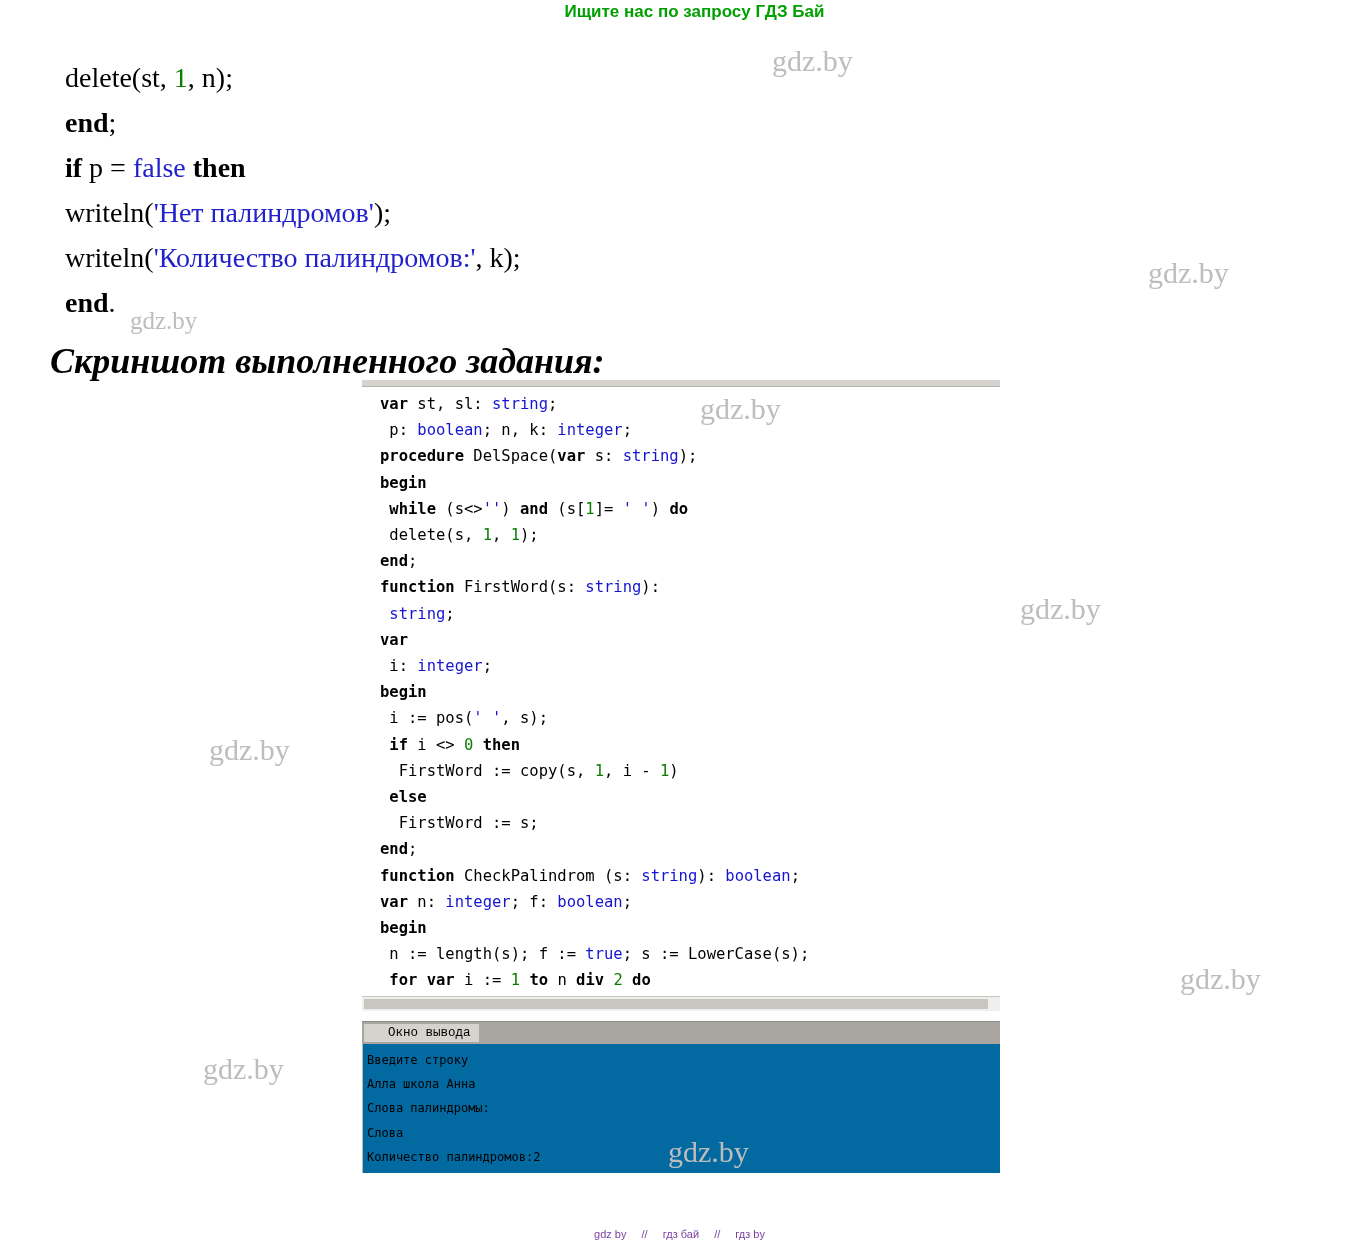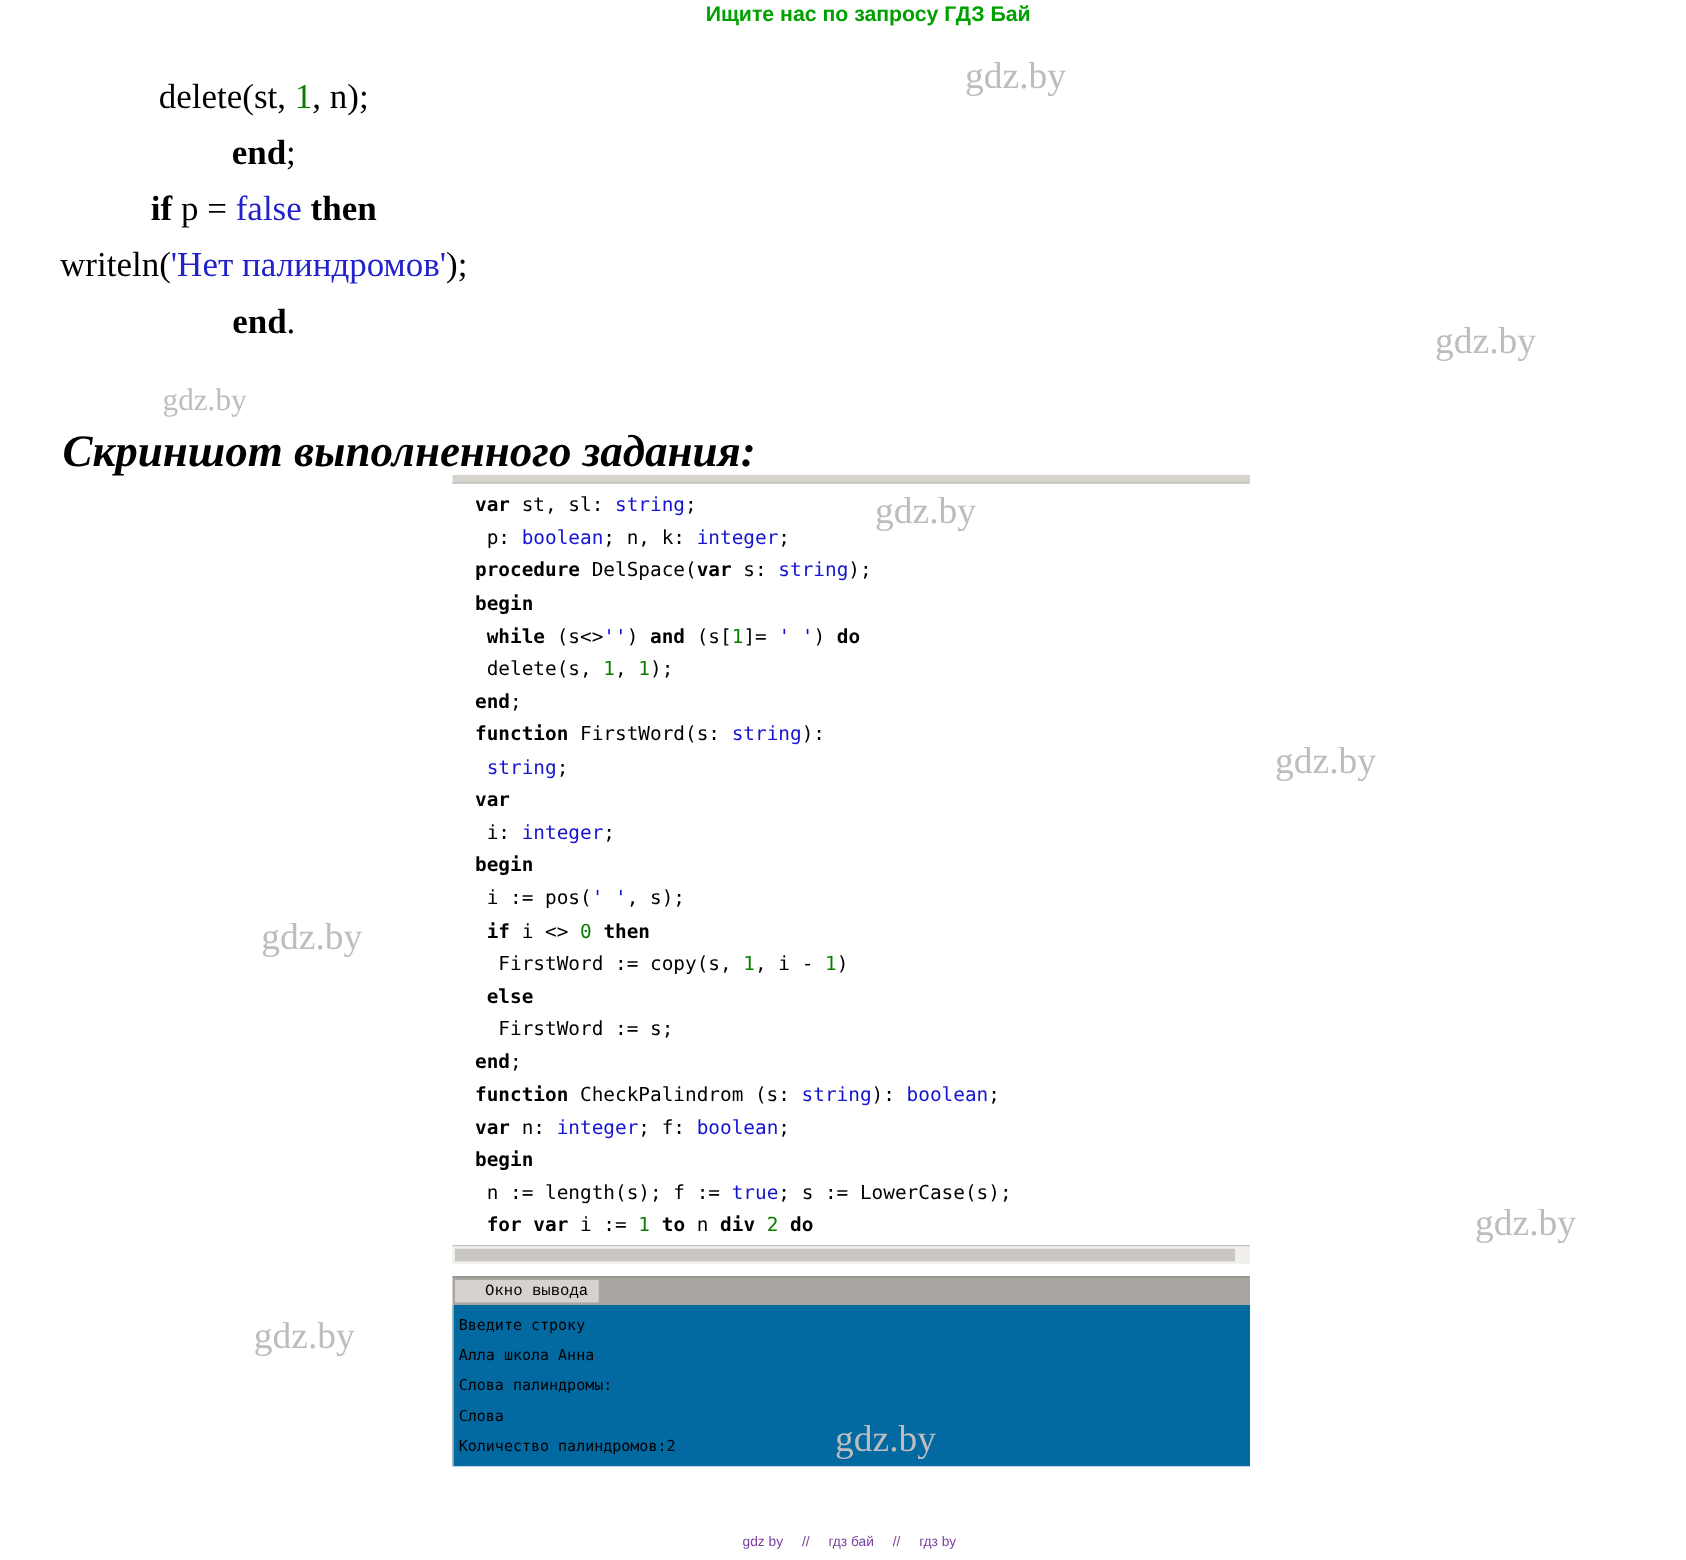--- a/index.html
+++ b/index.html
@@ -25,28 +25,27 @@
     color: #00a000;
     font-family: "Liberation Sans", sans-serif;
     font-size: 17px;
     font-weight: bold;
     margin-left: 20px;
   }
 
   
   .listing {
     position: absolute;
-    left: 48px;
+    left: 65px;
     top: 55px;
     font-family: "Liberation Serif", serif;
     font-size: 28px;
     line-height: 45px;
     color: #000000;
     white-space: nowrap;
-    text-align: center;
   }
   .listing .kw { font-weight: bold; color: #000000; }
   .listing .num { color: #0a7d00; }
   .listing .bool { color: #2222cc; }
   .listing .str { color: #2222cc; }
 
   .title-line {
     position: absolute;
     left: 50px;
     top: 340px;
@@ -163,20 +162,23 @@
     <span>delete(st, </span><span class="num">1</span><span>, n);</span>
   </div>
   <div>
     <span class="kw">end</span><span>;</span>
   </div>
   <div>
     <span class="kw">if</span><span> p = </span><span class="bool">false</span><span>&nbsp;</span><span class="kw">then</span>
   </div>
   <div>
     <span>writeln(</span><span class="str">'Нет палиндромов'</span><span>);</span>
+  </div>
+  <div>
+    <span>writeln(</span><span class="str">'Количество палиндромов:'</span><span>, k);</span>
   </div>
   <div>
     <span class="kw">end</span><span>.</span>
   </div>
 </div>
 
 <div class="title-line">Скриншот выполненного задания:</div>
 
 <div class="ide">
   <div class="ide-topbar"></div>

